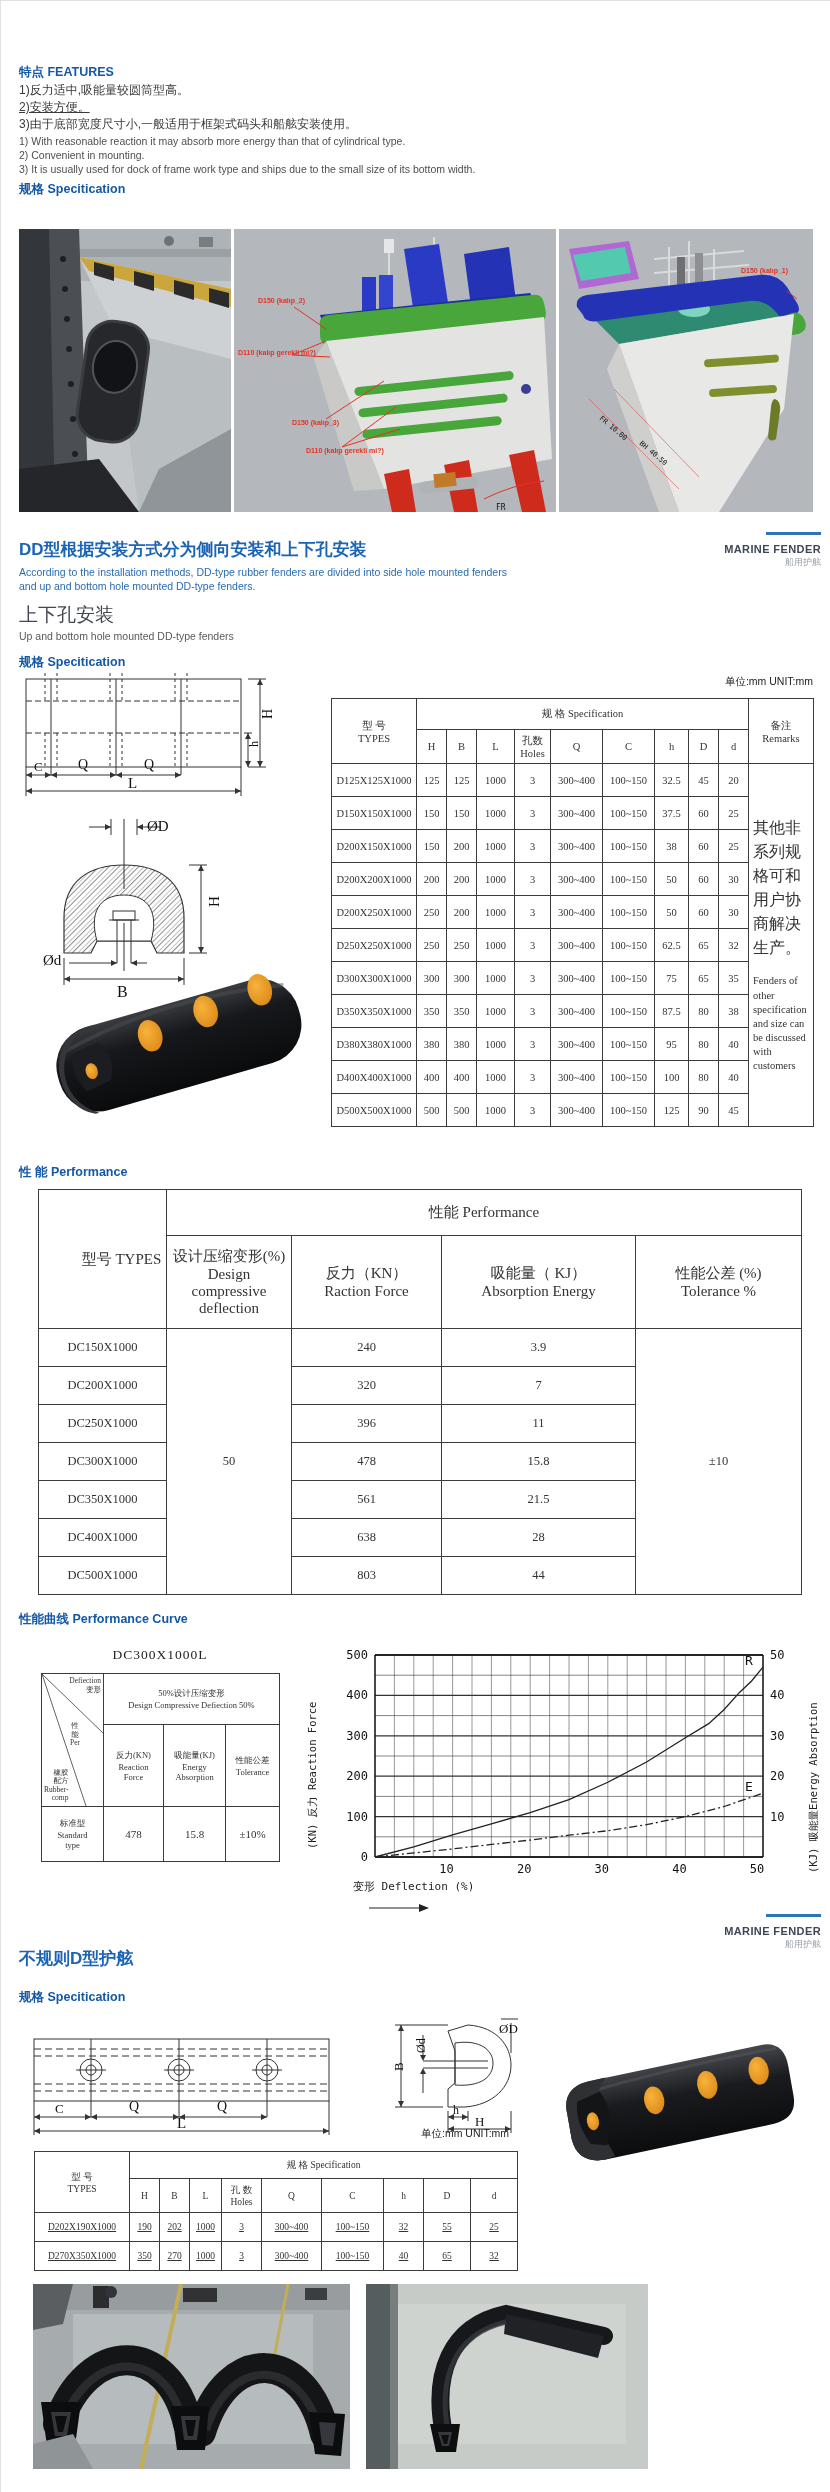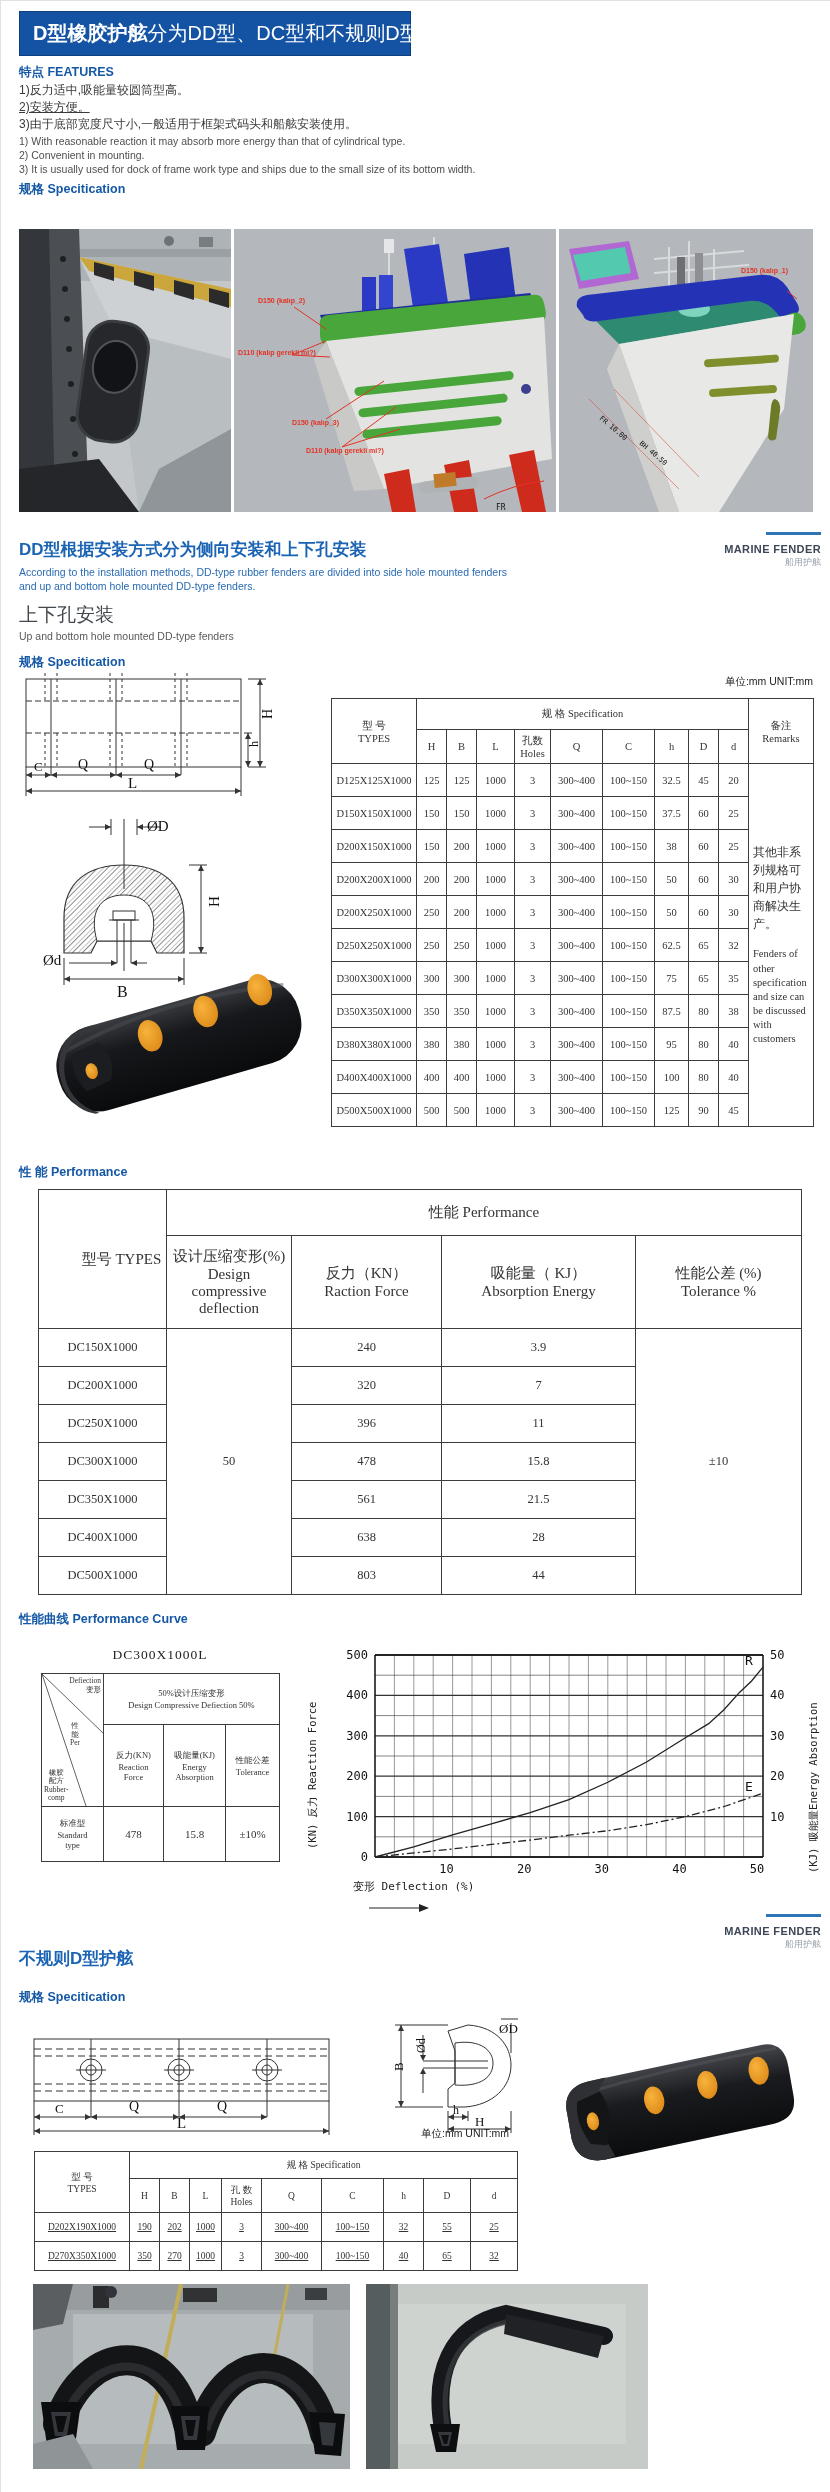--- a/index.html
+++ b/index.html
@@ -28,21 +28,21 @@
   .photo svg{display:block;}
   .annot{position:absolute;color:#e33225;font-size:7px;font-weight:bold;white-space:nowrap;}
   
   table{border-collapse:collapse;table-layout:fixed;}
   th,td{border:1px solid #3c3c3c;text-align:center;vertical-align:middle;
         font-family:"Liberation Serif","DejaVu Serif",serif;font-weight:normal;padding:0 2px;}
   #main-table{width:482px;font-size:10.5px;}
   #main-table th{font-size:10.5px;white-space:pre-line;}
   #main-table tbody td{height:32px;}
   #main-table .remarks-cell{vertical-align:middle;text-align:left;padding:4px 4px;}
-  .rem-cn{font-size:12px;line-height:1.5;margin-bottom:14px;}
+  .rem-cn{font-size:16px;line-height:1.5;margin-bottom:14px;}
   .rem-en{font-size:10.5px;line-height:1.35;}
   #perf-table{width:763px;font-size:12.5px;}
   #perf-table th{white-space:pre-line;font-size:15px;}
   #perf-table tbody td{height:37px;}
   #irr-table{width:483px;font-size:9.5px;}
   #irr-table th{white-space:pre-line;font-size:9.5px;}
   #irr-table tbody td{height:28px;text-decoration:underline;}
   
   #mini-title{width:238px;text-align:center;font-family:"Liberation Serif",serif;font-size:13.5px;letter-spacing:1px;color:#222;}
   #mini-table{width:238px;font-size:8.5px;}
@@ -53,24 +53,20 @@
   .rot{transform:rotate(-90deg);transform-origin:0 0;white-space:nowrap;font-family:"DejaVu Sans Mono",monospace;font-size:10.5px;color:#222;}
   #xlabel{font-family:"DejaVu Sans Mono",monospace;font-size:11px;color:#222;}
   svg text{font-family:"DejaVu Sans Mono",monospace;fill:#111;}
   .dim-label{font-family:"Liberation Serif",serif;font-style:normal;}
 </style>
 </head>
 <body>
 
 <div id="page">
 
-  <div class="abs" id="title-bar">
-    <span class="b">D型橡胶护舷</span>
-      <span>分为DD型、DC型和不规则D型</span>
-  </div>
 
   <div class="abs blue-head" style="left:18px;top:63px;">特点 FEATURES</div>
   <div class="abs cn-line" style="left:18px;top:81px;">1)反力适中,吸能量较圆筒型高。</div>
   <div class="abs cn-line" style="left:18px;top:98px;text-decoration:underline;">2)安装方便。</div>
   <div class="abs cn-line" style="left:18px;top:115px;">3)由于底部宽度尺寸小,一般适用于框架式码头和船舷安装使用。</div>
   <div class="abs en-line" style="left:18px;top:134px;">1) With reasonable reaction it may absorb more energy than that of cylindrical type.</div>
   <div class="abs en-line" style="left:18px;top:148px;">2) Convenient in mounting.</div>
   <div class="abs en-line" style="left:18px;top:162px;">3) It is usually used for dock of frame work type and ships due to the small size of its bottom width.</div>
   <div class="abs blue-head" style="left:18px;top:180px;">规格 Specitication</div>
 
@@ -598,21 +594,21 @@
       <td class="diag" rowspan="2" style="height:132px;">
         <svg width="62" height="132" style="position:absolute;left:0;top:0;">
           <line x1="0" y1="0" x2="62" y2="60" stroke="#3c3c3c" stroke-width="0.8"></line>
           <line x1="0" y1="0" x2="44" y2="132" stroke="#3c3c3c" stroke-width="0.8"></line>
         </svg>
         <span class="diag-lbl" style="right:2px;top:3px;text-align:right;">Defiection
 变形</span>
         <span class="diag-lbl" style="left:28px;top:48px;">性
 能
 Per</span>
-        <span class="diag-lbl" style="left:2px;bottom:3px;text-align:center;">橡胶
+        <span class="diag-lbl" style="left:2px;bottom:3px;text-align:right;">橡胶
 配方
 Rubber-
 comp</span>
       </td>
       <td colspan="3" style="height:48px;">50%设计压缩变形
 Design Compressive Defiection 50%</td>
     </tr>
     <tr>
       <td>反力(KN)
 Reaction

